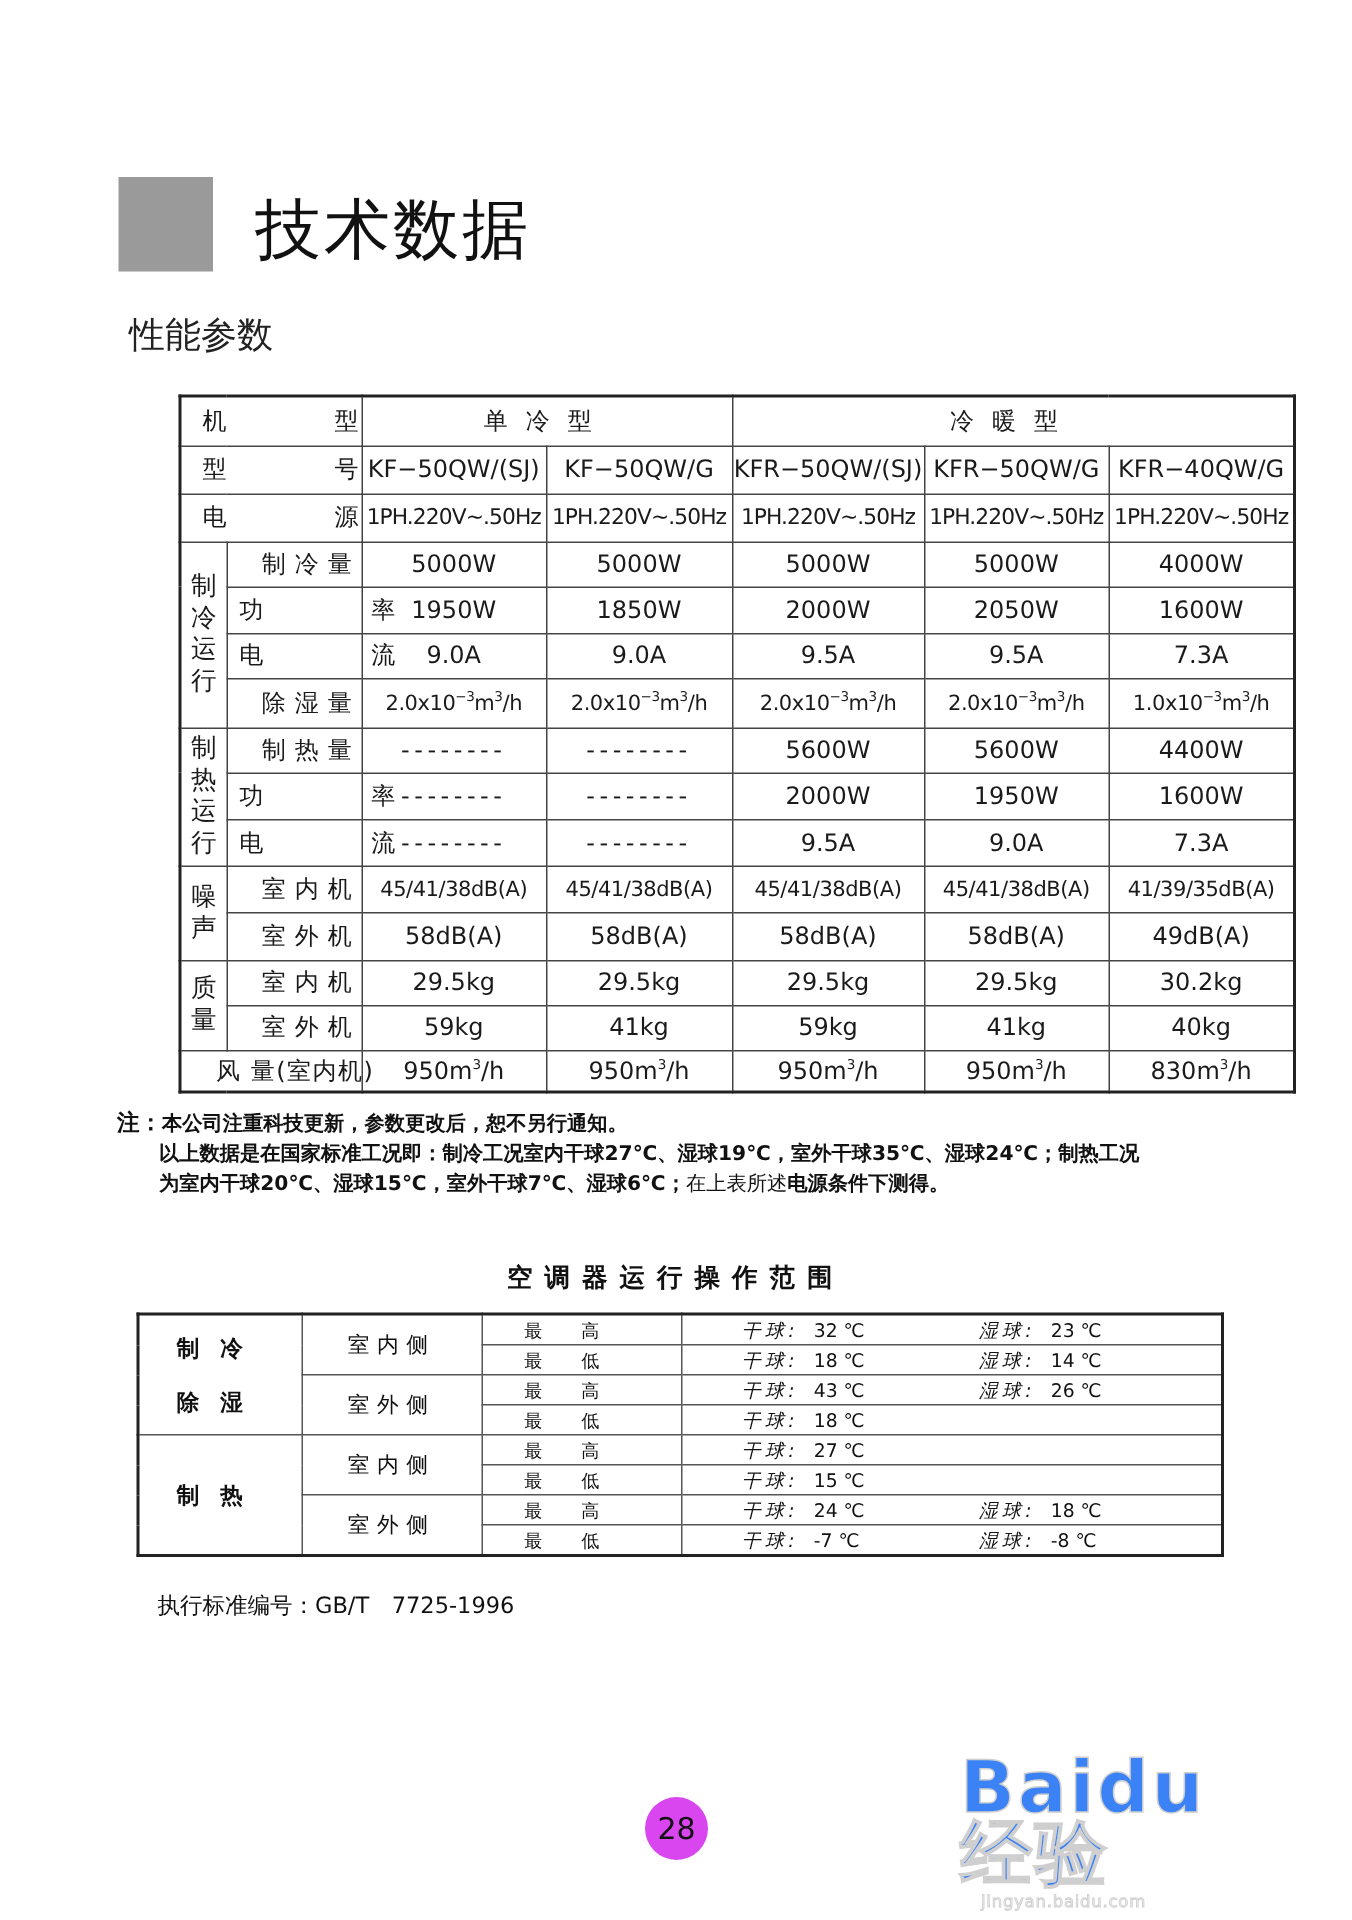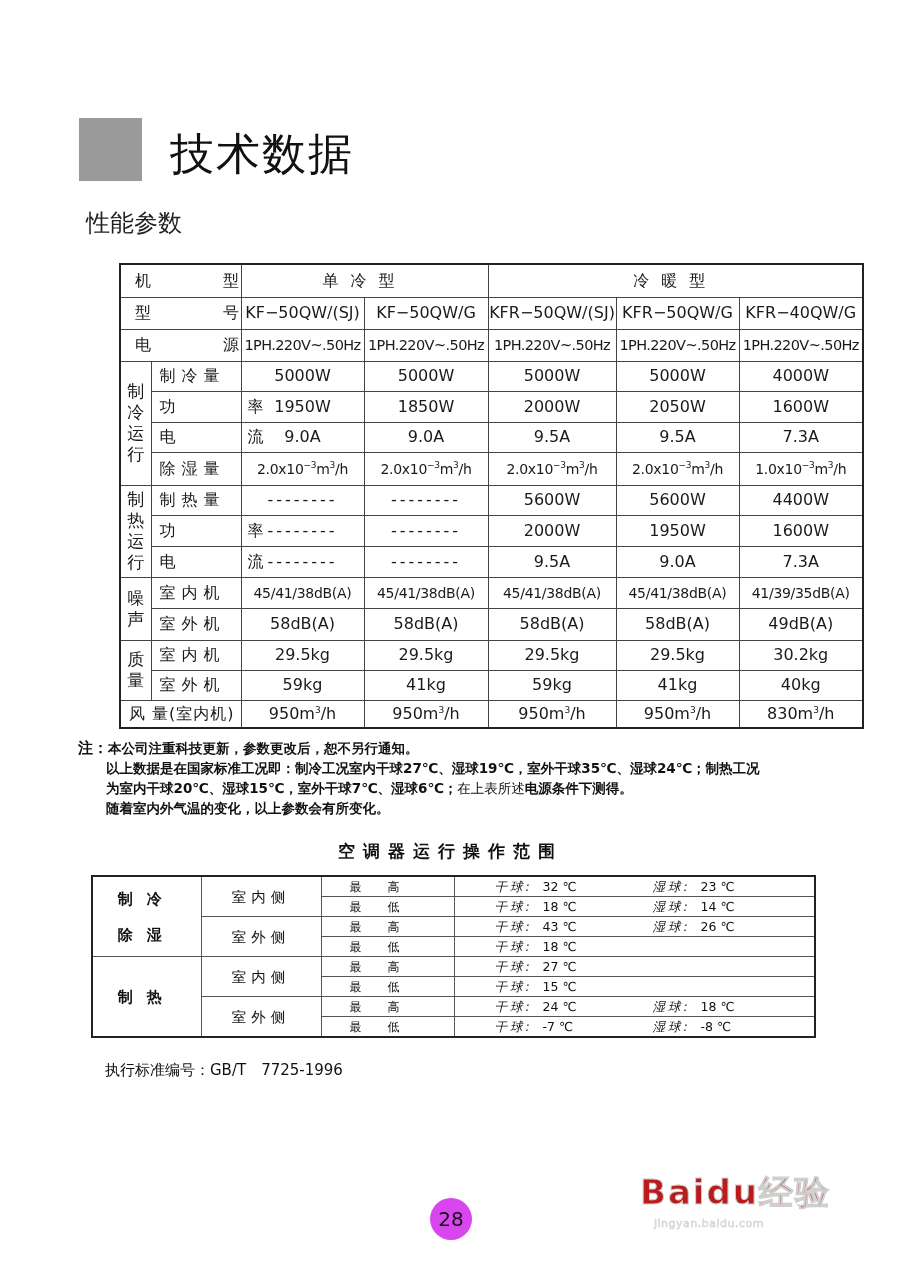--- a/index.html
+++ b/index.html
@@ -9,21 +9,21 @@
 
   .title-block { left: 79px; top: 118px; width: 63px; height: 63px; background: #9a9a9a; }
   .page-title { left: 170px; top: 126px; font-size: 44px; line-height: 56px; letter-spacing: 2px; color: #111; }
   .section-title { left: 86px; top: 206px; font-size: 24px; line-height: 34px; color: #222; }
 
   
   .spec { left: 79px; top: 263px; width: 743px; border-collapse: collapse; table-layout: fixed;
           border: 2px solid #222; margin-left: 40px; }
   .spec td { border: 1px solid #444; padding: 0; text-align: center; font-size: 16px; line-height: 16px;
              white-space: nowrap; overflow: visible; color: #1a1a1a; }
-  .spec .lbl { text-align: left; padding-left: 8px; letter-spacing: 6px; font-size: 16px; }
+  .spec .lbl { text-align: left; padding-left: 23px; letter-spacing: 6px; font-size: 16px; }
   .spec .lbl-wide { letter-spacing: 28px; padding-left: 14px; }
   .spec .grp { font-size: 17px; line-height: 21px; width: 30px; vertical-align: middle; }
   .spec .hdr { letter-spacing: 12px; }
   .spec .model { font-size: 16px; letter-spacing: 0px; }
   .spec .pwr { font-size: 14.5px; letter-spacing: -0.6px; }
   .spec .small { font-size: 14px; letter-spacing: -0.3px; }
   .spec .dash { letter-spacing: 3px; }
   sup { font-size: 9px; line-height: 0; vertical-align: super; }
 
   .notes { left: 78px; top: 738px; font-size: 13.5px; line-height: 20px; color: #111; font-weight: bold; }
@@ -47,22 +47,22 @@
   .range .wet { position: absolute; left: 198px; top: 3px; }
   .range .k { letter-spacing: 3px; display: inline-block; width: 48px; font-style: italic; }
   .range .v { display: inline-block; }
 
   .standard { left: 105px; top: 1060px; font-size: 15px; line-height: 20px; color: #111; }
 
   .page-num { left: 430px; top: 1198px; width: 42px; height: 42px; border-radius: 50%; background: #d946ef;
               text-align: center; line-height: 42px; font-size: 20px; color: #111; }
 
   .watermark { left: 640px; top: 1170px; width: 210px; color: #e4e4e4; }
-  .wm-logo { font-size: 34px; font-weight: bold; letter-spacing: 2px; line-height: 44px;
-             -webkit-text-stroke: 1px #cfcfcf; color: #b91c1c; }
+  .wm-logo { font-size: 48px; font-weight: bold; letter-spacing: 2px; line-height: 44px;
+             -webkit-text-stroke: 1px #cfcfcf; color: #3b82f6; }
   .wm-url { font-size: 11px; letter-spacing: 0.5px; line-height: 20px; -webkit-text-stroke: 0.6px #cfcfcf; color: #f4f4f4; padding-left: 14px; }
 </style>
 </head>
 <body>
 
 <div class="abs title-block"></div>
 <div class="abs page-title">技术数据</div>
 <div class="abs section-title">性能参数</div>
 
 <table class="abs spec">
@@ -202,21 +202,20 @@
     <td><span>950m</span><sup>3</sup><span>/h</span></td>
     <td><span>830m</span><sup>3</sup><span>/h</span></td>
   </tr>
 </tbody>
   </table>
 
 <div class="abs notes">
   <div class="line"><span class="lead">注：</span><span>本公司注重科技更新，参数更改后，恕不另行通知。</span></div>
   <div class="line indent">以上数据是在国家标准工况即：制冷工况室内干球27℃、湿球19℃，室外干球35℃、湿球24℃；制热工况</div>
   <div class="line indent"><span>为室内干球20℃、湿球15℃，室外干球7℃、湿球6℃；</span><span class="thin">在上表所述</span><span>电源条件下测得。</span></div>
-  <div class="line indent">随着室内外气温的变化，以上参数会有所变化。</div>
 </div>
 
 <div class="abs range-title">空调器运行操作范围</div>
 
 <table class="abs range">
   <colgroup>
     <col style="width:109px">
       <col style="width:120px">
       <col style="width:133px">
       <col style="width:361px">

